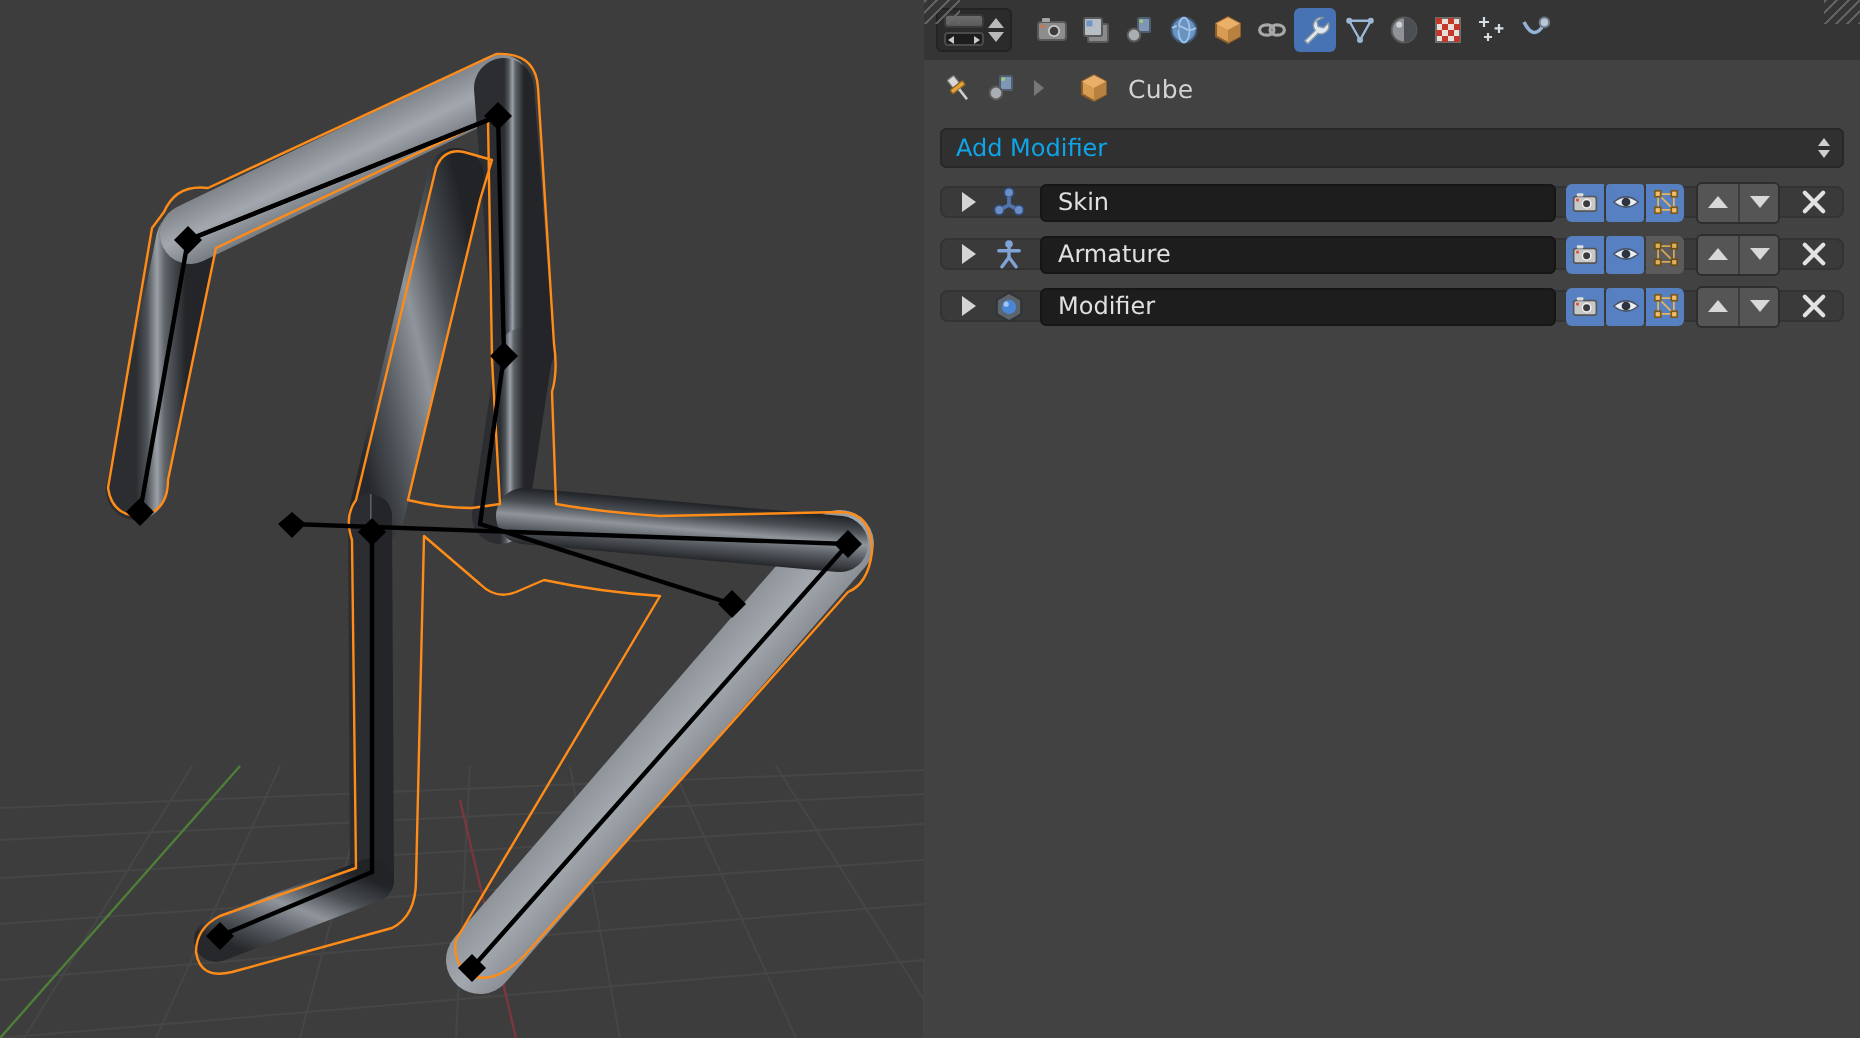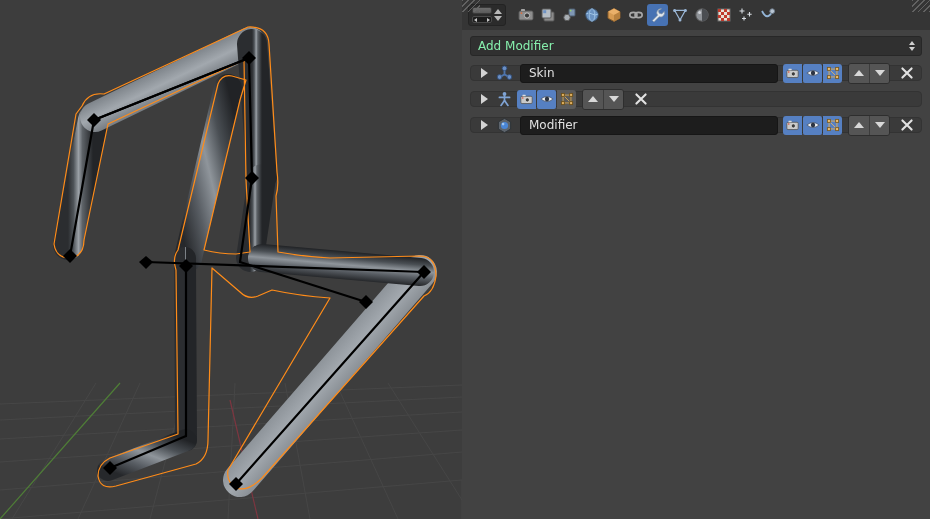--- a/index.html
+++ b/index.html
@@ -77,21 +77,21 @@
   }
 
   
   #prop-body { flex:1 1 auto; padding:4px 8px 0 8px; overflow:hidden; }
 
   .add-modifier {
     position:relative; height:20px; margin:2px 0 9px 0;
     background:#303030; border:1px solid #272727; border-radius:3px;
     display:flex; align-items:center; padding-left:7px;
   }
-  .add-modifier span { color:#86efac; font-size:12px; }
+  .add-modifier span { color:#0ea5e9; font-size:12px; }
   .add-modifier .arrows {
     position:absolute; right:6px; top:50%; transform:translateY(-50%);
     display:flex; flex-direction:column; gap:2px; align-items:center;
   }
   .add-modifier .arrows .up { width:0;height:0;border-left:3.5px solid transparent;
     border-right:3.5px solid transparent;border-bottom:4px solid #cfcfcf; }
   .add-modifier .arrows .dn { width:0;height:0;border-left:3.5px solid transparent;
     border-right:3.5px solid transparent;border-top:4px solid #cfcfcf; }
 
   
@@ -380,20 +380,45 @@
 
         <div class="tab-btn">
           <svg width="16" height="16" viewBox="0 0 16 16">
             <path d="M2 4 Q7 14 12 5" stroke="#93b4d6" stroke-width="1.8" fill="none"></path>
             <circle cx="12.2" cy="4.2" r="2.4" fill="#b9c6d4" stroke="#6d7a88"></circle>
           </svg>
         </div>
       </div>
     </div>
 
+    <div id="breadcrumb">
+      <svg width="17" height="17" viewBox="0 0 17 17">
+        <g transform="rotate(-38 8.5 8.5)">
+          <rect x="6.4" y="1.4" width="4.2" height="5" rx="0.6" fill="#d8d8d8" stroke="#6d6d6d" stroke-width="0.7"></rect>
+          <rect x="4.6" y="6.2" width="7.8" height="2.4" rx="0.6" fill="#e4a33b" stroke="#8a6320" stroke-width="0.7"></rect>
+          <path d="M8.5 8.6 L8.5 15" stroke="#cfcfcf" stroke-width="1.3"></path>
+        </g>
+      </svg>
+
+      <svg width="16" height="16" viewBox="0 0 16 16">
+        <rect x="7" y="2" width="6" height="7" rx="0.8" fill="#7f97b5" stroke="#4f5e70"></rect>
+        <rect x="7.8" y="2.8" width="1.6" height="1.6" fill="#9cd06a"></rect>
+        <circle cx="5" cy="10.5" r="3.2" fill="#a8aeb4" stroke="#5a5a5a"></circle>
+      </svg>
+
+      <span class="sep"></span>
+
+      <svg width="16" height="16" viewBox="0 0 16 16" style="margin-left:10px">
+        <polygon points="8,1.6 14,4.8 14,11.2 8,14.4 2,11.2 2,4.8" fill="#d79b52" stroke="#8b5f2c"></polygon>
+        <polygon points="8,1.6 14,4.8 8,8 2,4.8" fill="#eab06a"></polygon>
+        <polygon points="8,8 14,4.8 14,11.2 8,14.4" fill="#b8813f"></polygon>
+      </svg>
+
+      <span class="bc-label">Cube</span>
+    </div>
 
     <div id="prop-body">
 
       <div class="add-modifier">
         <span>Add Modifier</span>
         <span class="arrows">
           <span class="up"></span>
             <span class="dn"></span>
         </span>
       </div>
@@ -460,20 +485,23 @@
         <div class="mod-icon">
           <svg width="17" height="17" viewBox="0 0 17 17">
             <g stroke="#7fa3d4" stroke-width="1.7" fill="none" stroke-linecap="round">
               <circle cx="8.5" cy="3" r="1.9" fill="#7fa3d4" stroke="none"></circle>
               <path d="M8.5 5 L8.5 9.6"></path>
               <path d="M3.4 6.4 L13.6 6.4"></path>
               <path d="M8.5 9.6 L5 14.4 M8.5 9.6 L12 14.4"></path>
             </g>
           </svg>
         </div>
+        <div class="name-field">
+          <span>Armature</span>
+        </div>
         <div class="toggle-group">
           <div class="tgl on">
             <svg width="13" height="13" viewBox="0 0 16 16">
               <rect x="1" y="4" width="14" height="9" rx="1.5" fill="#c8c8c8" stroke="#555"></rect>
               <rect x="3" y="2" width="4" height="2" rx="0.6" fill="#dcdcdc"></rect>
               <circle cx="9" cy="8.5" r="2.6" fill="#3c3c3c" stroke="#f0f0f0" stroke-width="0.9"></circle>
               <circle cx="3.4" cy="6.2" r="1" fill="#e0503a"></circle>
             </svg>
           </div>
           <div class="tgl on">

